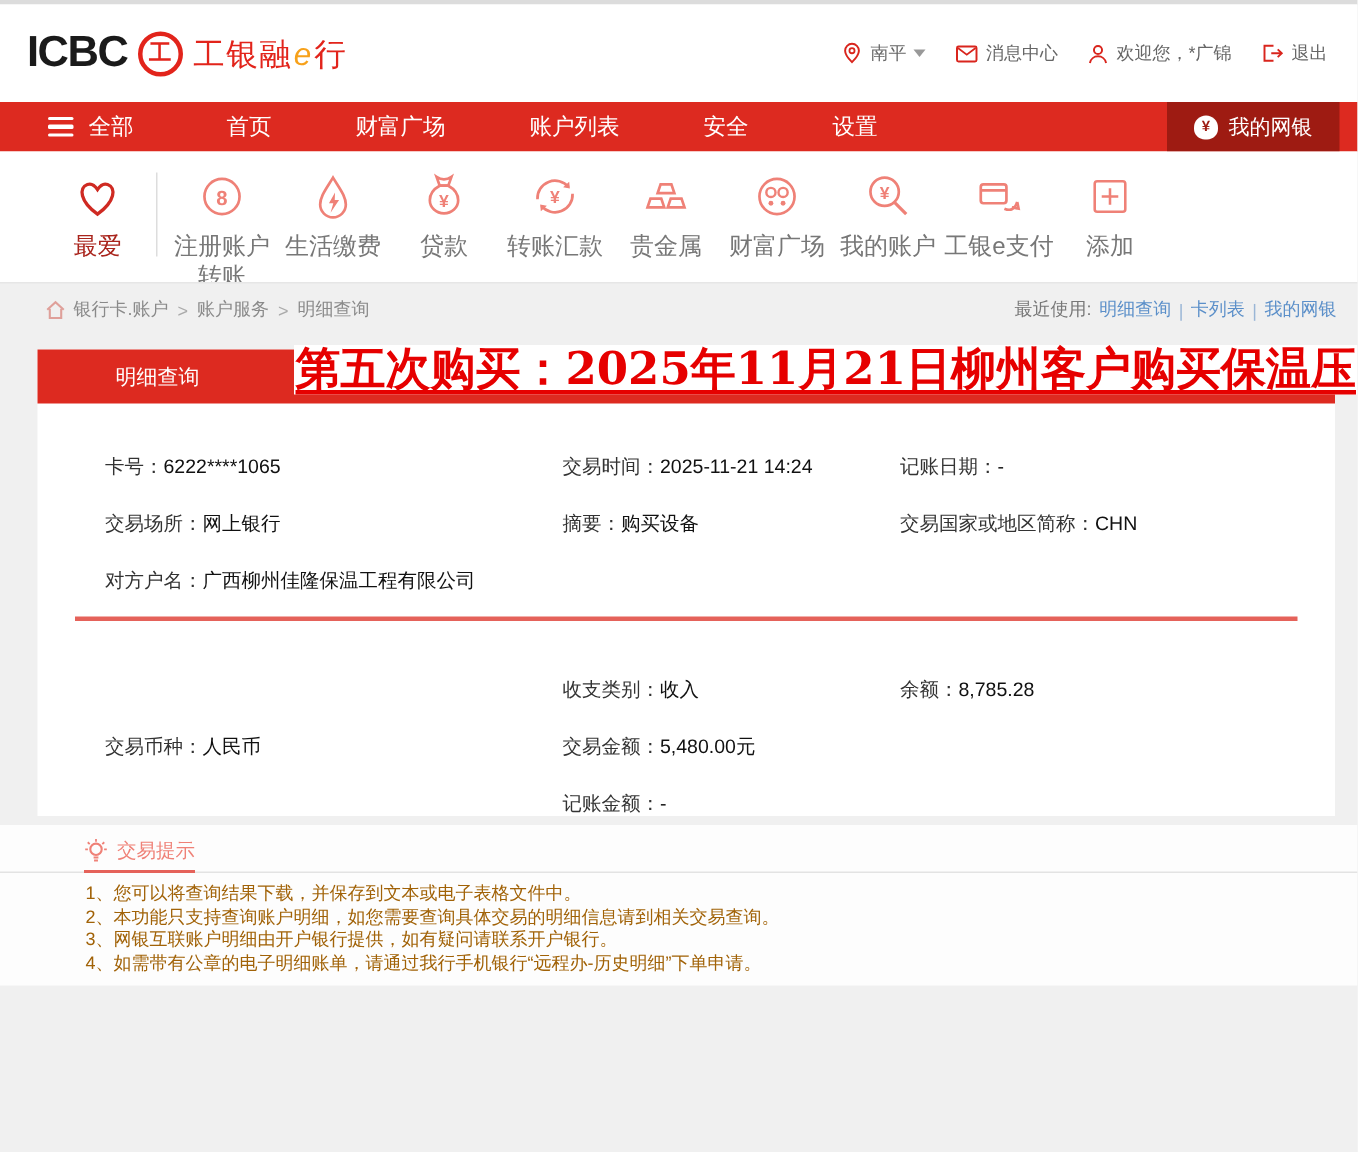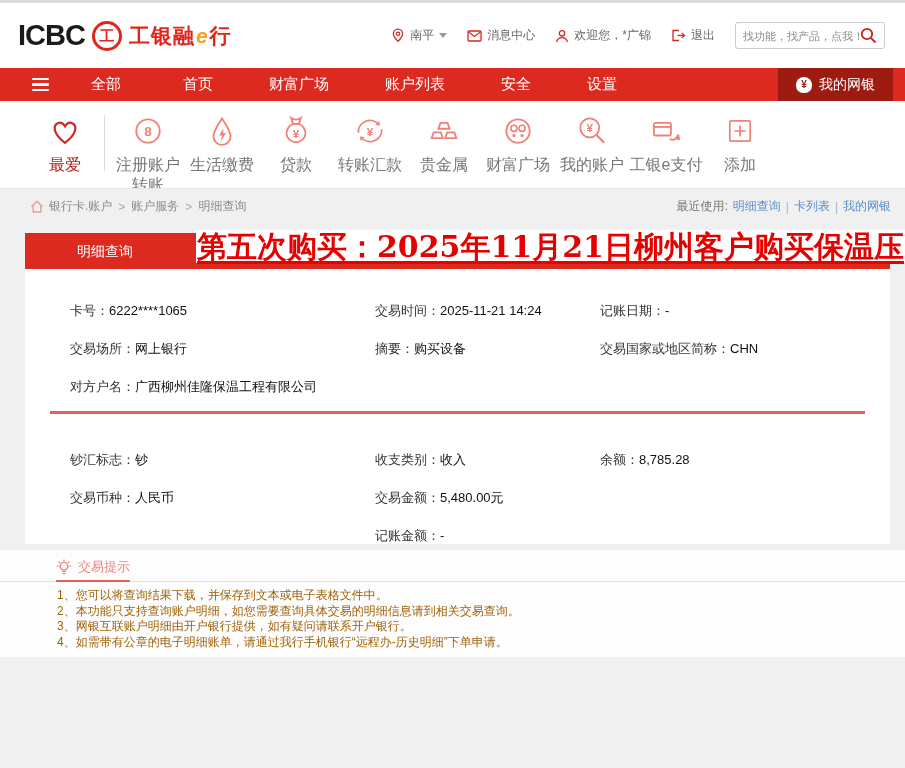--- a/index.html
+++ b/index.html
@@ -7,36 +7,36 @@
   body { font-family:"Liberation Sans", sans-serif; background:#f0f0f0; overflow:hidden; }
   #app { width:905px; height:768px; display:flex; flex-direction:column; background:#fff; }
   .top-strip { height:3px; background:#dcdcdc; }
 
   
   .header { height:65px; display:flex; align-items:center; padding:0 20px 0 18px; background:#fff; }
   .logo { display:flex; align-items:center; gap:7px; }
   .logo-icbc { font-size:29px; font-weight:bold; color:#1a1a1a; letter-spacing:-1px; }
   .emblem { width:30px; height:30px; border:3px solid #e2241b; border-radius:50%; display:flex; align-items:center; justify-content:center; }
   .emblem span { color:#e2241b; font-weight:bold; font-size:15px; line-height:1; }
-  .brand { font-size:21px; font-weight:bold; letter-spacing:1px; }
+  .brand { font-size:21px; font-weight:normal; letter-spacing:1px; }
   .brand .p1,.brand .p3 { color:#e2241b; }
   .brand .p2 { color:#f7a11a; font-style:italic; padding:0 1px; }
   .header-right { margin-left:auto; display:flex; align-items:center; gap:20px; font-size:12px; color:#666; }
   .h-item { display:flex; align-items:center; gap:5px; cursor:pointer; white-space:nowrap; }
   .caret { width:0; height:0; border-left:4px solid transparent; border-right:4px solid transparent; border-top:5px solid #999; display:inline-block; }
   .search-box { display:flex; align-items:center; border:1px solid #ccc; border-radius:3px; padding:4px 7px; width:150px; background:#fff; }
   .search-box input { border:none; outline:none; flex:1; font-size:11px; color:#666; width:110px; font-family:"Liberation Sans",sans-serif; }
   .search-box input::placeholder { color:#8a8a8a; }
 
   
   .nav { height:33px; background:#dd2a20; display:flex; align-items:center; color:#fff; padding-left:32px; }
   .hamburger { display:inline-flex; flex-direction:column; gap:3px; margin-right:10px; }
   .hamburger i { width:17px; height:2.5px; background:#fff; border-radius:1px; }
   .nav-item { font-size:15px; color:#fff; margin-right:56px; cursor:pointer; white-space:nowrap; }
-  .nav-item.first { margin-right:62px;margin-left:32px; }
+  .nav-item.first { margin-right:62px; }
   .my-ebank { margin-left:auto; margin-right:12px; background:#9e1b12; height:33px; display:flex; align-items:center; gap:7px; padding:0 18px; font-size:14px; cursor:pointer; }
   .bag { width:16px; height:16px; background:#fff; color:#9e1b12; border-radius:50% 50% 45% 45%; font-size:10px; font-weight:bold; display:flex; align-items:center; justify-content:center; }
 
   
   .shortcuts { height:87px; background:#fff; display:flex; align-items:flex-start; padding:11px 0 0 28px; }
   .sc-item { width:74px; text-align:center; cursor:pointer; }
   .sc-item .icn { height:38px; display:flex; align-items:center; justify-content:center; }
   .sc-label { font-size:16px; color:#777; margin-top:5px; line-height:1.25; }
   .sc-item.fav .sc-label { color:#a9241c; }
   .v-div { width:1px; height:56px; background:#ddd; margin:3px 6px 0 2px; }
@@ -125,27 +125,20 @@
           </svg>
         <span>欢迎您，*广锦</span>
       </span>
       <span class="h-item">
         <svg width="15" height="13" viewBox="0 0 15 13">
             <path d="M8 1.5 H2 v10 h6" fill="none" stroke="#d9251d" stroke-width="1.3"></path>
             <path d="M6.5 6.5 h6.5" stroke="#d9251d" stroke-width="1.3"></path>
             <path d="M10.8 3.9 L13.5 6.5 10.8 9.1" fill="none" stroke="#d9251d" stroke-width="1.3"></path>
           </svg>
         <span>退出</span>
-      </span>
-      <span class="search-box">
-        <input type="text" placeholder="找功能，找产品，点我！" style="">
-        <svg width="17" height="17" viewBox="0 0 17 17">
-            <circle cx="7" cy="7" r="5.2" fill="none" stroke="#c9211a" stroke-width="1.8"></circle>
-            <path d="M11 11 L15.5 15.5" stroke="#c9211a" stroke-width="1.8"></path>
-          </svg>
       </span>
     </div>
   </div>
 
   <div class="nav">
     <span class="hamburger">
         <i></i>
         <i></i>
         <i></i>
       </span>
@@ -309,21 +302,20 @@
         <div class="cell c3"><span class="lab">记账日期：</span><span class="val">-</span></div>
         <div class="cell c1"><span class="lab">交易场所：</span><span class="val">网上银行</span></div>
         <div class="cell c2"><span class="lab">摘要：</span><span class="val">购买设备</span></div>
         <div class="cell c3"><span class="lab">交易国家或地区简称：</span><span class="val">CHN</span></div>
         <div class="cell span-all"><span class="lab">对方户名：</span><span class="val">广西柳州佳隆保温工程有限公司</span></div>
       </div>
 
       <div class="red-divider"></div>
 
       <div class="details">
-        <div class="cell c1"><span class="lab">钞汇标志：</span><span class="val">钞</span></div>
         <div class="cell c2"><span class="lab">收支类别：</span><span class="val">收入</span></div>
         <div class="cell c3"><span class="lab">余额：</span><span class="val">8,785.28</span></div>
         <div class="cell c1"><span class="lab">交易币种：</span><span class="val">人民币</span></div>
         <div class="cell c2"><span class="lab">交易金额：</span><span class="val">5,480.00元</span></div>
         <div class="cell c2"><span class="lab">记账金额：</span><span class="val">-</span></div>
       </div>
 
     </div>
 
     <div class="tips">

